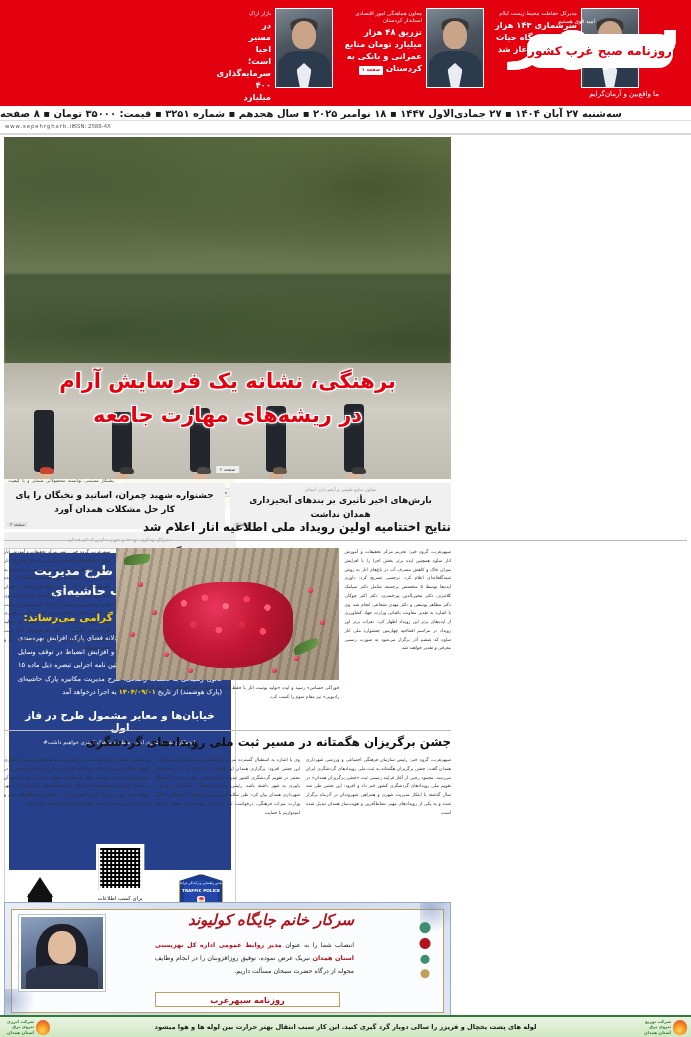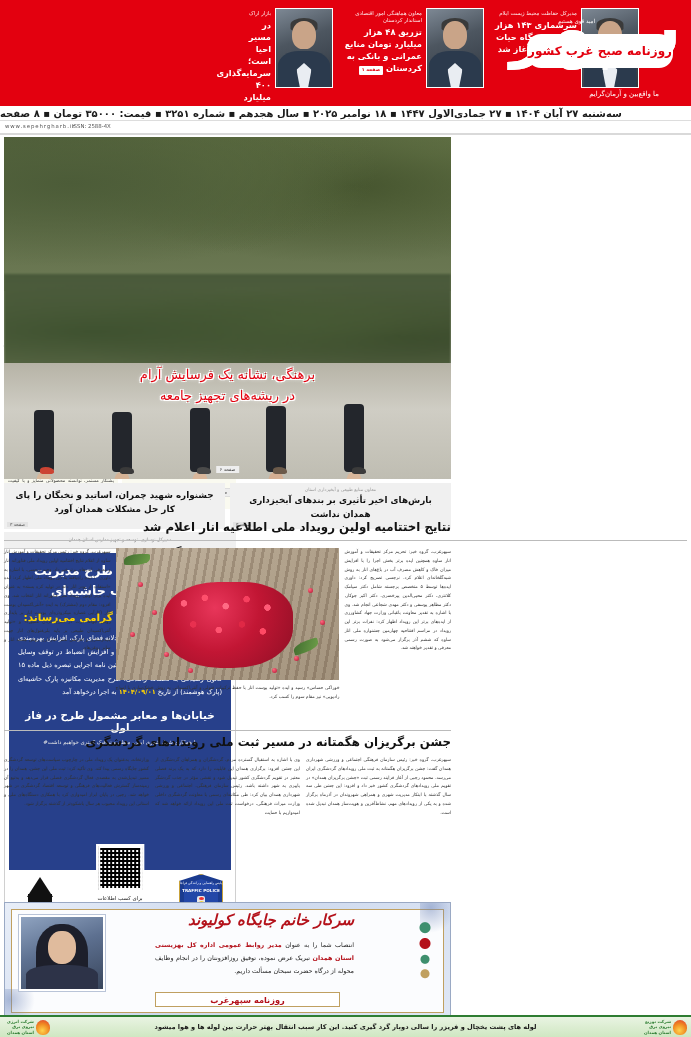--- a/index.html
+++ b/index.html
@@ -190,21 +190,21 @@
   .fig .fl { position:absolute; left:50%; transform:translateX(-50%); bottom:0;
              width:20px; height:60px; background:#23262c; border-radius:4px; }
   .fig .fs { position:absolute; bottom:-2px; width:14px; height:7px;
              background:#6a5a4a; border-radius:40% 60% 30% 30%; }
 
   .photo-head {
     position:absolute; left:0; right:0; top:228px;
     text-align:center; padding:0 10px;
   }
   .photo-head .ph-l1, .photo-head .ph-l2 {
-    display:block; font-size:13px; font-weight:normal; color:#E3000F;
+    display:block; font-size:21px; font-weight:bold; color:#E3000F;
     line-height:1.6;
     text-shadow:
       -1.2px -1.2px 0 #fff, 1.2px -1.2px 0 #fff,
       -1.2px 1.2px 0 #fff, 1.2px 1.2px 0 #fff,
       0 0 4px #fff;
   }
   .ph-chip {
     position:absolute; left:50%; transform:translateX(-50%); bottom:6px;
     background:#eee; color:#444; font-size:4.6px; padding:1px 4px;
   }
@@ -601,21 +601,21 @@
     </div>
     <div class="fig" style="left:350px;">
       <div class="fl" style="height:68px;"></div>
 
       <div class="fh" style="background:#d9b79b;"></div>
       <div class="fs" style="left:-2px;background:#3b3b3b;"></div>
     </div>
 
     <div class="photo-head">
       <span class="ph-l1">برهنگی، نشانه یک فرسایش آرام</span>
-      <span class="ph-l2">در ریشه‌های تجهیز جامعه</span>
+      <span class="ph-l2">در ریشه‌های مهارت جامعه</span>
     </div>
     <span class="ph-chip">صفحه ۶</span>
   </div>
 
   <div class="under-photo">
     <div class="upbox">
       <div class="up-kick">معاون منابع طبیعی و آبخیزداری استان</div>
       <div class="up-head">بارش‌های اخیر تأثیری بر بندهای آبخیزداری همدان نداشت</div>
       <span class="up-chip left">صفحه ۳</span>
     </div>

